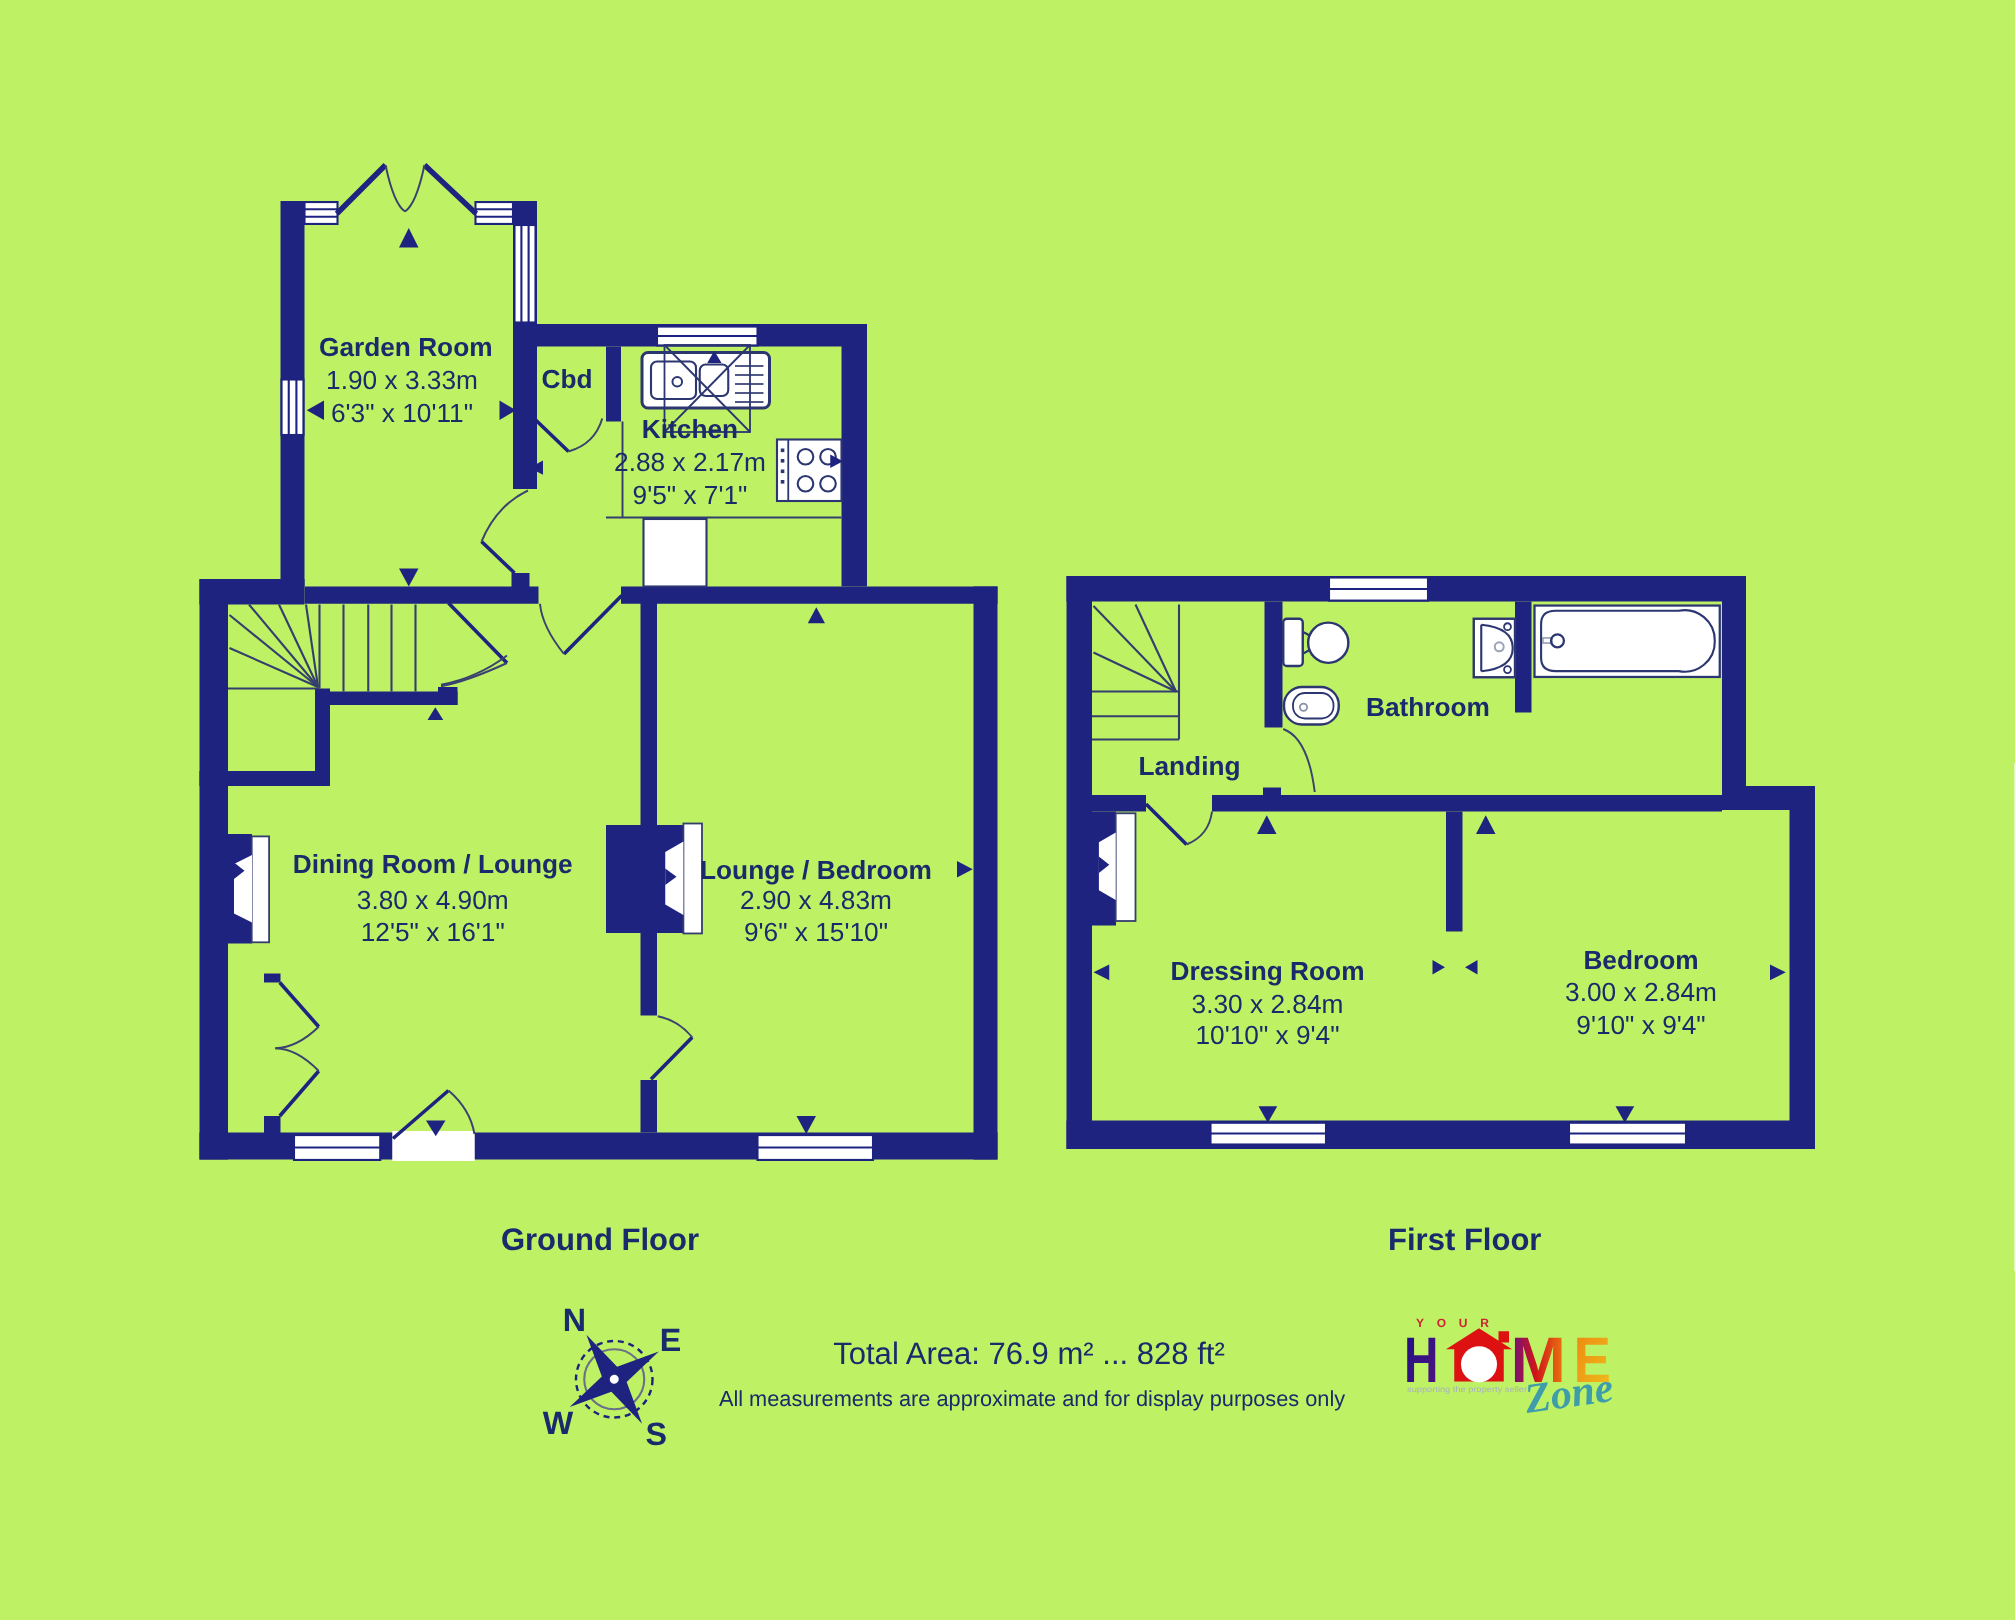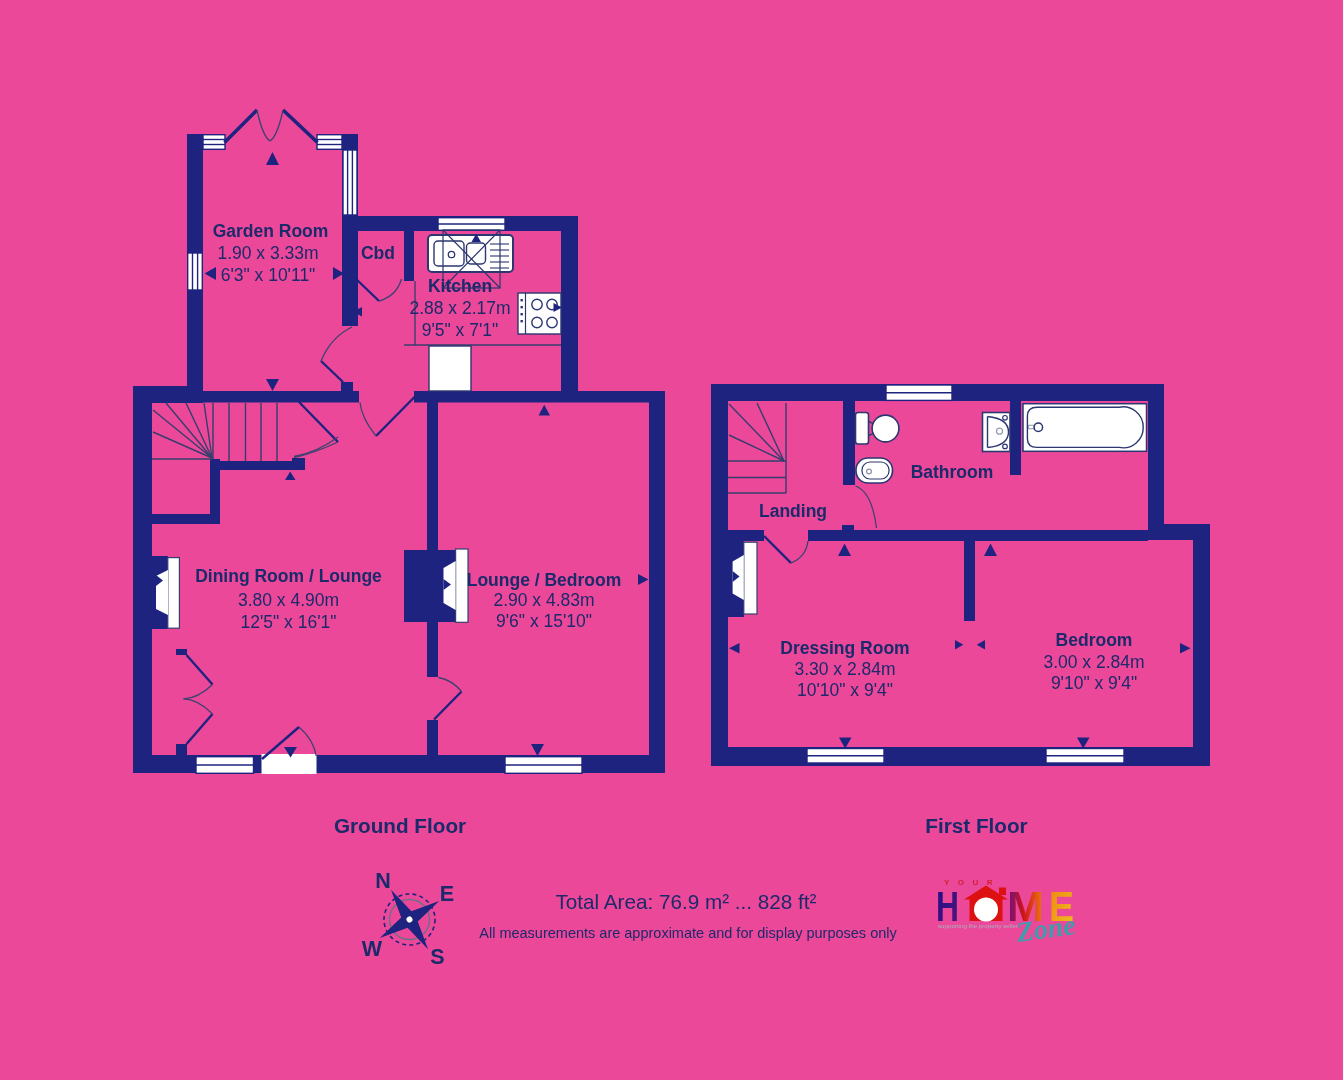--- a/index.html
+++ b/index.html
@@ -1,16 +1,16 @@
 <!DOCTYPE html>
 <html><head>
 <meta charset="utf-8">
 <style>
 html,body{margin:0;padding:0;background:#ffffff;}
-#page{position:relative;width:1343px;height:1080px;background:#ec4899;overflow:hidden;}
+#page{position:relative;width:1343px;height:1080px;background:#bef264;overflow:hidden;}
 svg{position:absolute;left:0;top:0;}
 text{font-family:"Liberation Sans",sans-serif;}
 </style>
 </head>
 <body>
 <div id="page">
 <svg width="1343" height="1080" viewBox="0 0 1343 1080">
 <defs>
 <linearGradient id="gH" x1="0" y1="0" x2="1" y2="1">
 <stop offset="0" stop-color="#1c1086"></stop>

